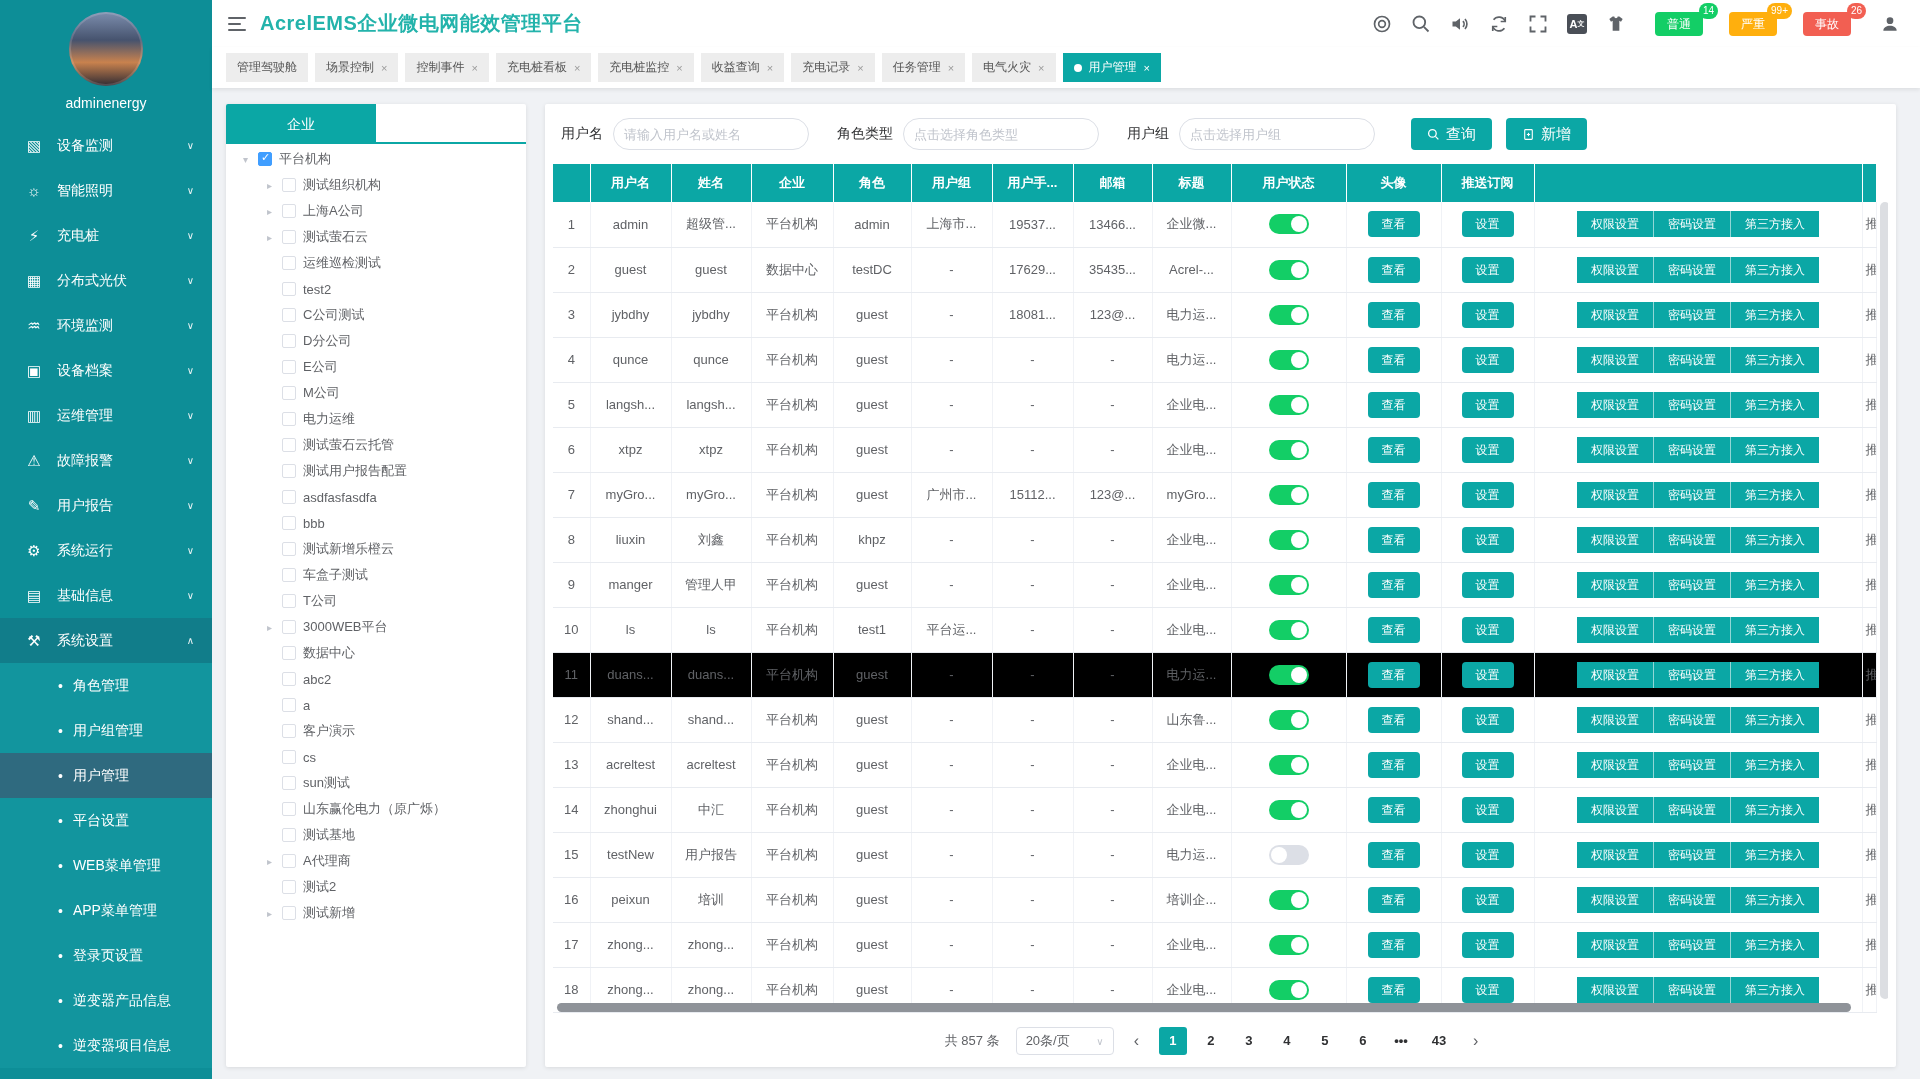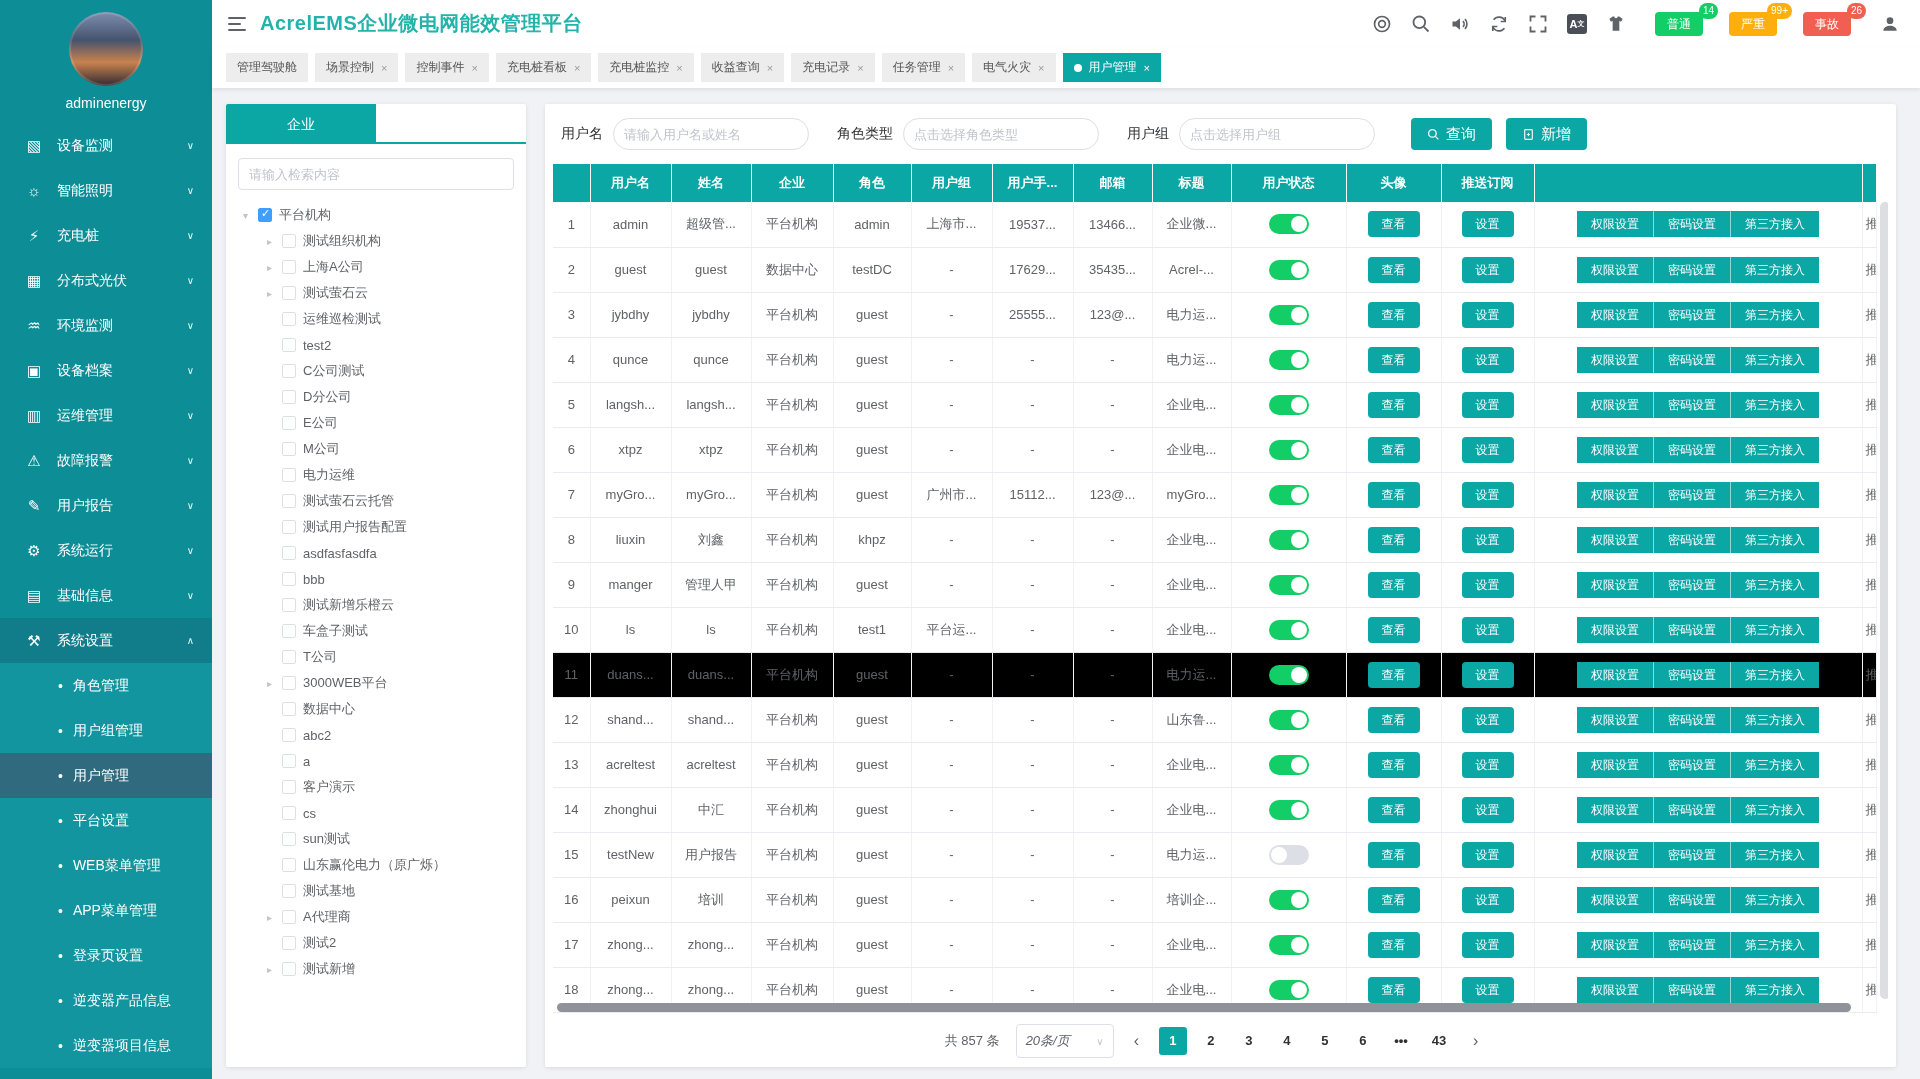--- a/index.html
+++ b/index.html
@@ -110,22 +110,22 @@
     border-radius:0;overflow:hidden;font-size:12px;}
   .btn-group span{padding:0 14px;border-right:1px solid rgba(255,255,255,.55);cursor:pointer;}
   .btn-group span:last-child{border-right:none;}
   .clip-cell{color:#606266;text-align:left;padding-left:1px;}
 
   .vscroll{position:absolute;top:38px;bottom:16px;left:1327px;width:10px;background:#dcdee2;border-radius:5px;}
   .hscroll{position:absolute;left:4px;bottom:3px;height:9px;width:1294px;background:#8f9399;border-radius:5px;cursor:pointer;}
 
   .pager{height:52px;display:flex;align-items:center;justify-content:center;gap:16px;font-size:13px;
     color:#606266;padding-right:14px;flex-shrink:0;}
-  .page-size{width:98px;height:34px;border:1px solid #dcdfe6;border-radius:4px;display:flex;align-items:center;
-    justify-content:space-between;padding:0 9px;cursor:pointer;background:#fff;font-style:italic;}
+  .page-size{width:98px;height:28px;border:1px solid #dcdfe6;border-radius:4px;display:flex;align-items:center;
+    justify-content:space-between;padding:0 9px;cursor:pointer;background:#fff;}
   .page-size .sel-caret{color:#c0c4cc;font-size:10px;}
   .pages{display:flex;align-items:center;gap:10px;}
   .page-num{min-width:28px;height:28px;line-height:28px;text-align:center;border-radius:3px;cursor:pointer;
     font-weight:bold;color:#303133;font-size:13px;}
   .page-num.active{background:var(--accent);color:#fff;}
   .page-arrow{color:#606266;font-size:16px;cursor:pointer;padding:0 4px;}
 </style>
 </head>
 <body>
 
@@ -347,23 +347,20 @@
         </div>
       </div>
 
     <div class="workspace">
 
       <div class="card tree-card">
         <div class="tree-tabs">
           <div class="tree-tab active">企业</div>
           <div class="tree-tab"></div>
         </div>
-        <div class="tree-search">
-          <input type="text" placeholder="请输入检索内容" style="">
-        </div>
         <div class="tree" id="org-tree">
             <div class="tree-row">
               <span class="caret down">▾</span>
               <span class="cb checked"></span>
               <span class="tree-label">平台机构</span>
             </div>
             <div class="tree-row child">
               <span class="caret">▸</span>
               <span class="cb"></span>
               <span class="tree-label">测试组织机构</span>
@@ -614,21 +611,21 @@
                     </span></td>
                   <td class="clip-cell">推</td>
                 </tr>
                 <tr>
                   <td>3</td>
                   <td>jybdhy</td>
                   <td>jybdhy</td>
                   <td>平台机构</td>
                   <td>guest</td>
                   <td>-</td>
-                  <td>25555...</td>
+                  <td>18081...</td>
                   <td>123@...</td>
                   <td>电力运...</td>
                   <td><span class="toggle on"></span></td>
                   <td><span class="btn-sm">查看</span></td>
                   <td><span class="btn-sm">设置</span></td>
                   <td><span class="btn-group">
                       <span>权限设置</span>
                       <span>密码设置</span>
                       <span>第三方接入</span>
                     </span></td>

